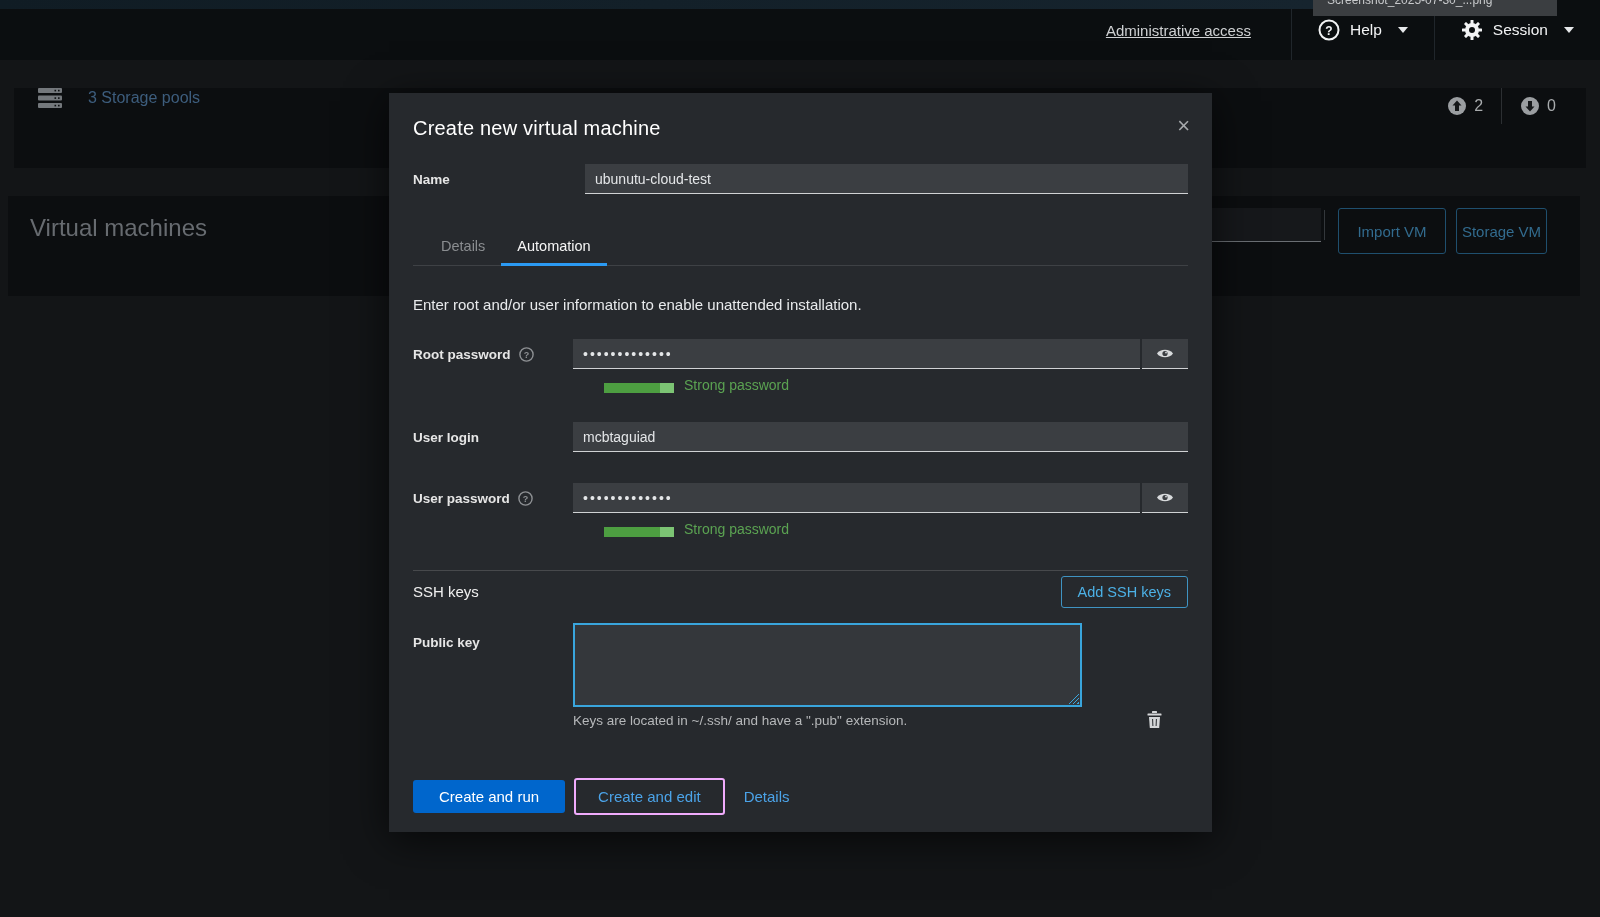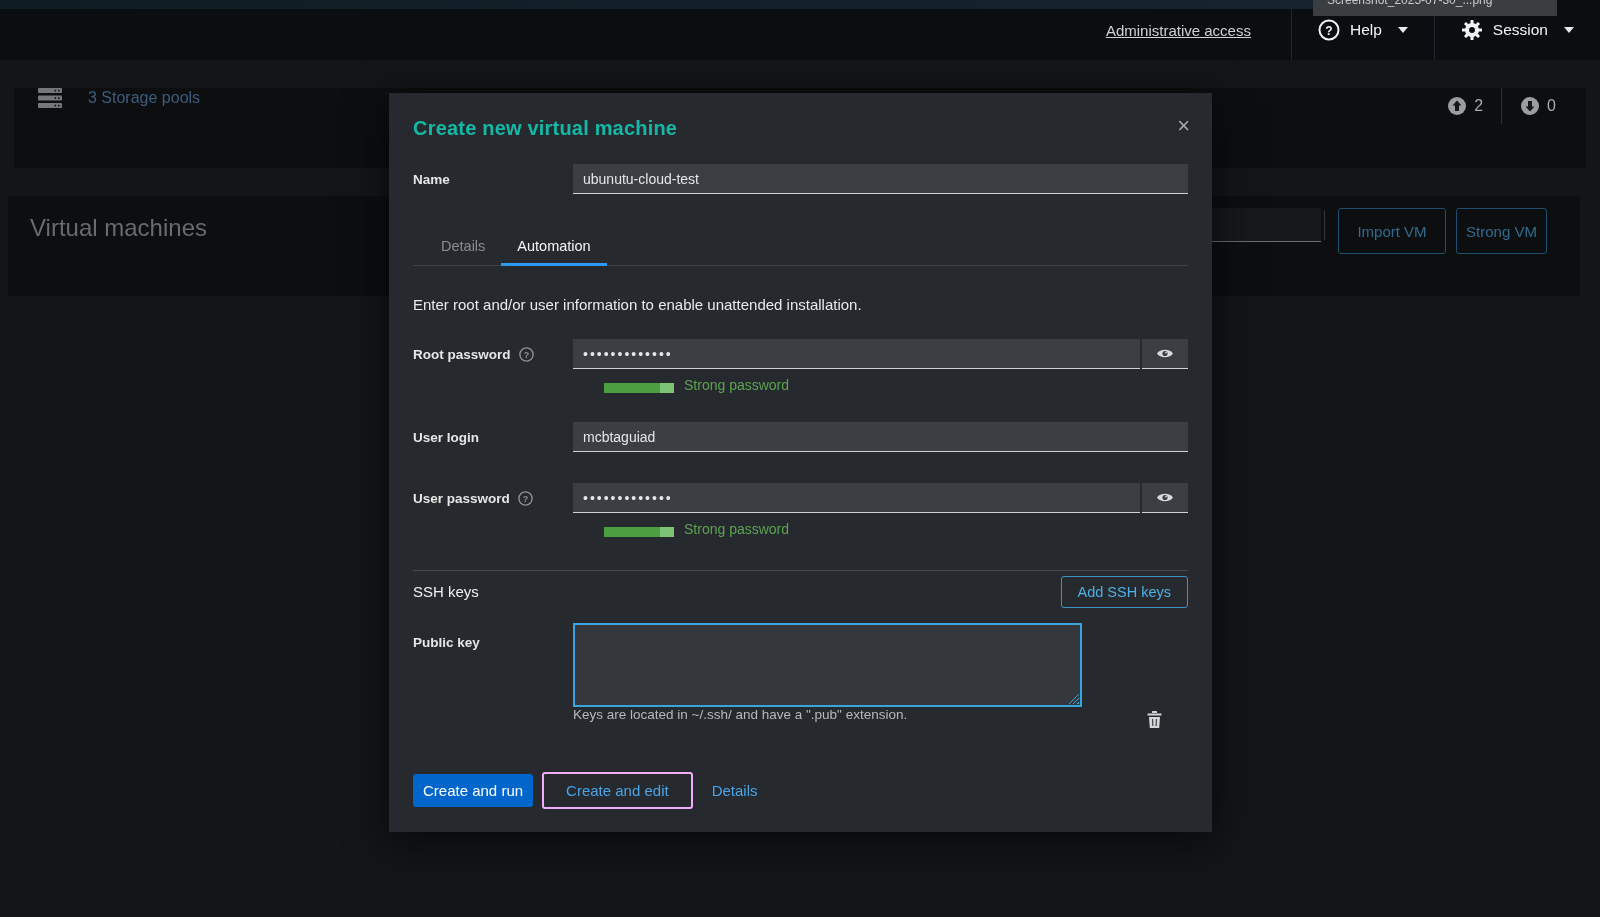--- a/index.html
+++ b/index.html
@@ -39,29 +39,29 @@
   .ghost-btn { position:absolute; top:12px; height:46px; background:transparent;
                border:1px solid #1f4f6e; border-radius:3px; color:#326b8e; font-size:15px;
                font-family:"Liberation Sans",sans-serif; cursor:pointer; }
   .btn-import { left:1330px; width:108px; }
   .btn-createvm { left:1448px; width:91px; }
 
   
   .modal { position:absolute; left:389px; top:93px; width:823px; height:739px;
            background:#26292d; box-shadow:0 8px 40px rgba(0,0,0,.65); z-index:10; color:#e4e6e8; }
   .modal-header { display:flex; justify-content:space-between; align-items:flex-start; padding:24px 22px 0 24px; }
-  .modal-title { font-size:20px; font-weight:700; color:#14b8a6; letter-spacing:.2px; }
+  .modal-title { font-size:20px; font-weight:400; color:#ffffff; letter-spacing:.2px; }
   .modal-close { background:none; border:none; color:#a6a9ac; font-size:22px; line-height:18px;
                  cursor:pointer; font-family:"Liberation Sans",sans-serif; }
 
   .frow { display:grid; grid-template-columns:160px 1fr; align-items:center; margin:0 24px; }
   .flabel { font-size:13.5px; font-weight:700; color:#e6e6e6; display:flex; align-items:center; gap:8px; }
   .txt-input { height:30px; width:100%; background:#3b3e42; border:none; border-bottom:1px solid #d0d2d4;
                color:#e4e6e8; font-size:14px; padding:0 10px; font-family:"Liberation Sans",sans-serif; }
-  .row-name { margin-top:24px; }
+  .row-name { margin-top:24px;gap:12px; }
 
   .tabs { margin:38px 24px 0; padding-left:12px; border-bottom:1px solid #3e4145; display:flex; }
   .tab { padding:6px 16px 9px; font-size:14.5px; color:#8a8d90; border-bottom:3px solid transparent;
          margin-bottom:-1px; cursor:pointer; background:none; border-top:none; border-left:none; border-right:none;
          font-family:"Liberation Sans",sans-serif; }
   .tab.active { color:#f6f6f6; border-bottom-color:#2b9af3; }
 
   .modal-desc { margin:30px 24px 0; font-size:15px; color:#e8eaec; }
 
   .row-rootpw { margin-top:26px; }
@@ -89,25 +89,25 @@
 
   .pk-row { margin-top:15px; align-items:start; position:relative; }
   .pk-label { padding-top:12px; }
   .ta-wrap { position:relative; width:509px; }
   .pk-textarea { width:509px; height:84px; background:#34373b; border:2px solid #39a5dc;
                  color:#e4e6e8; font-size:14px; padding:6px 10px; resize:none;
                  font-family:"Liberation Sans",sans-serif; display:block; }
   .resize-corner { position:absolute; right:3px; bottom:3px; width:11px; height:11px; pointer-events:none;
                    background:repeating-linear-gradient(135deg, transparent 0 2px, #39a5dc 2px 3px);
                    clip-path:polygon(100% 0, 100% 100%, 0 100%); }
-  .pk-helper { font-size:13.5px; color:#b6b8ba; }
+  .pk-helper { margin-top:6px; font-size:13.5px; color:#b6b8ba; }
   .trash-btn { position:absolute; right:26px; top:88px; background:none; border:none; cursor:pointer; }
 
   .modal-footer { margin:50px 24px 0; display:flex; align-items:center; }
-  .btn-primary { background:#0066cc; color:#fff; border:none; border-radius:3px; padding:8px 10px;
+  .btn-primary { background:#0066cc; color:#fff; border:none; border-radius:3px; padding:8px 26px;
                  font-size:15px; cursor:pointer; font-family:"Liberation Sans",sans-serif; }
   .btn-outline { background:transparent; border:2px solid #f0abfc; color:#4ba3e8; border-radius:3px;
                  padding:8px 22px; font-size:15px; margin-left:9px; cursor:pointer;
                  font-family:"Liberation Sans",sans-serif; }
   .btn-link { background:none; border:none; color:#4ba3e8; font-size:15px; margin-left:19px; cursor:pointer;
               font-family:"Liberation Sans",sans-serif; }
 </style>
 </head>
 <body>
 
@@ -186,21 +186,21 @@
       <span>0</span>
     </div>
   </div>
 </div>
 
 <div class="card vm-card">
   <div class="vm-title">Virtual machines</div>
   <div class="vm-search"></div>
   <div class="vm-toolbar-divider"></div>
   <button class="ghost-btn btn-import">Import VM</button>
-  <button class="ghost-btn btn-createvm">Strong VM</button>
+  <button class="ghost-btn btn-createvm">Storage VM</button>
 </div>
 
 <div class="modal">
 
   <div class="modal-header">
     <div class="modal-title">Create new virtual machine</div>
     <button class="modal-close">×</button>
   </div>
 
   <div class="frow row-name">

